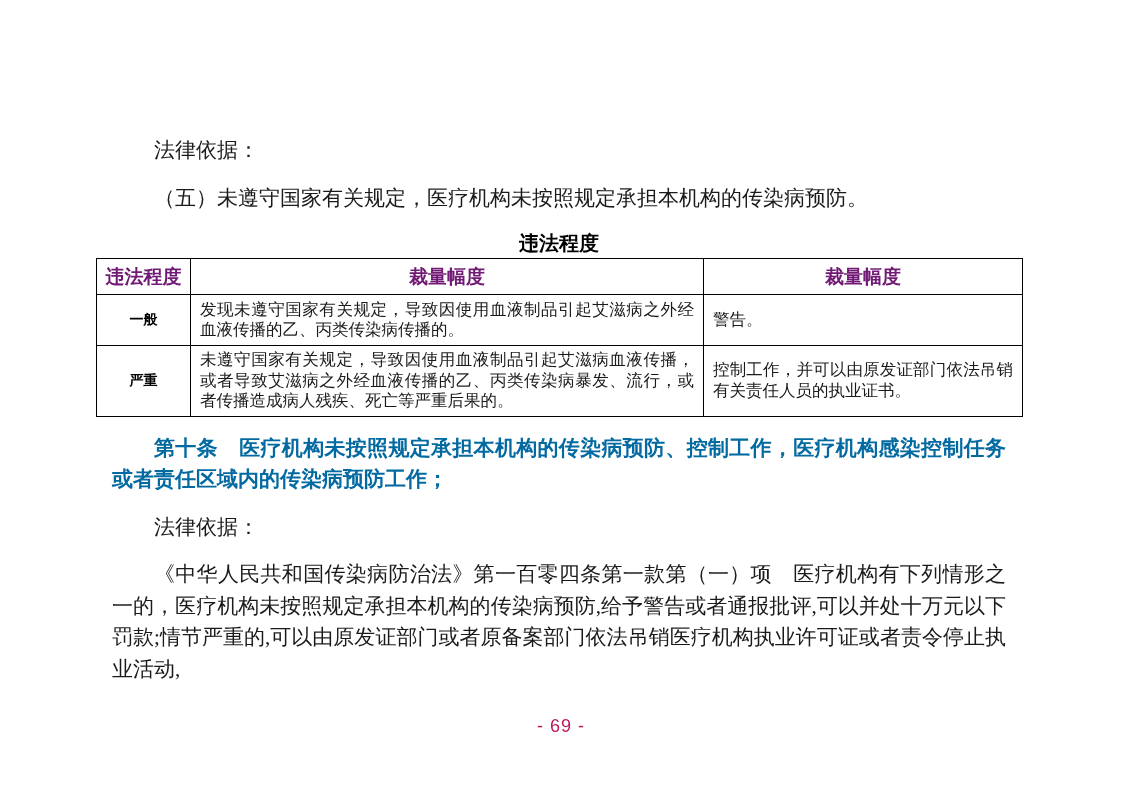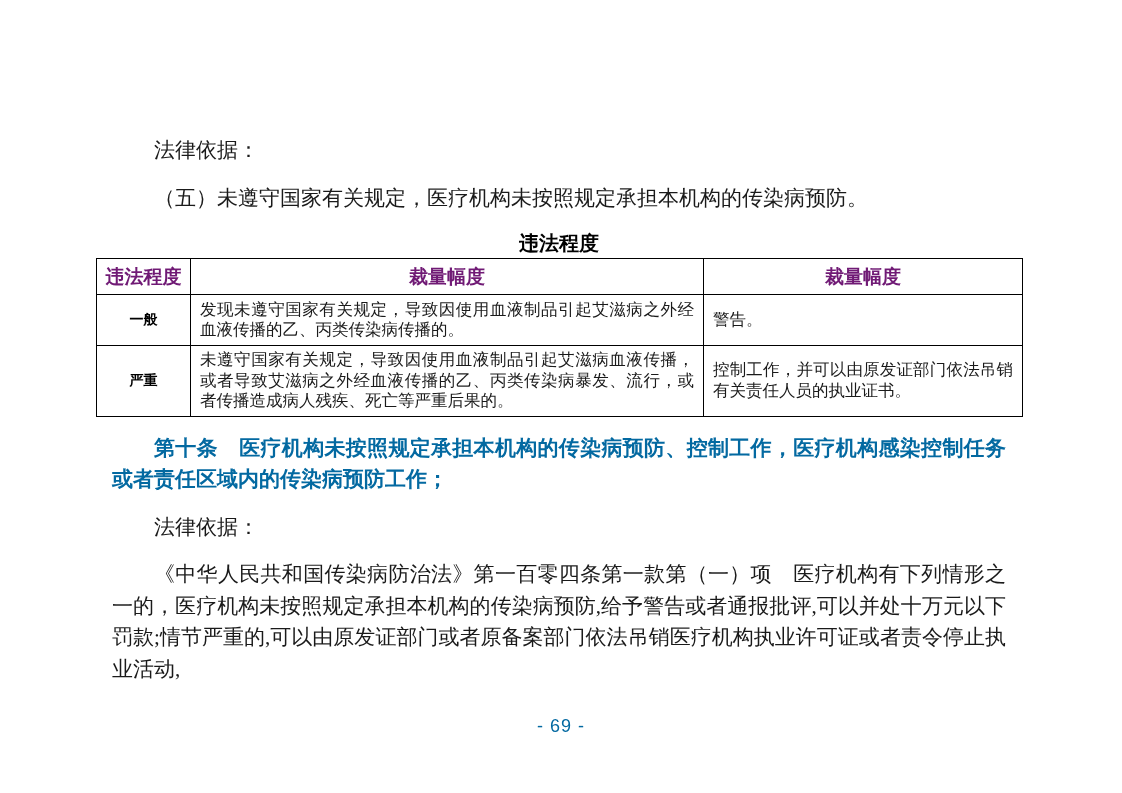--- a/index.html
+++ b/index.html
@@ -83,21 +83,21 @@
   tr.row-severe   { height: 65px; }
   .page-number {
     position: absolute;
     top: 716px;
     left: 0;
     width: 100%;
     text-align: center;
     font-family: "Liberation Sans", "DejaVu Sans", sans-serif;
     font-size: 18px;
     letter-spacing: 1px;
-    color: #0369a1;
+    color: #be185d;
   }
 </style>
 </head>
 <body>
 
 <div class="page">
   <div class="content">
 
     <p class="para">法律依据：</p>
 

